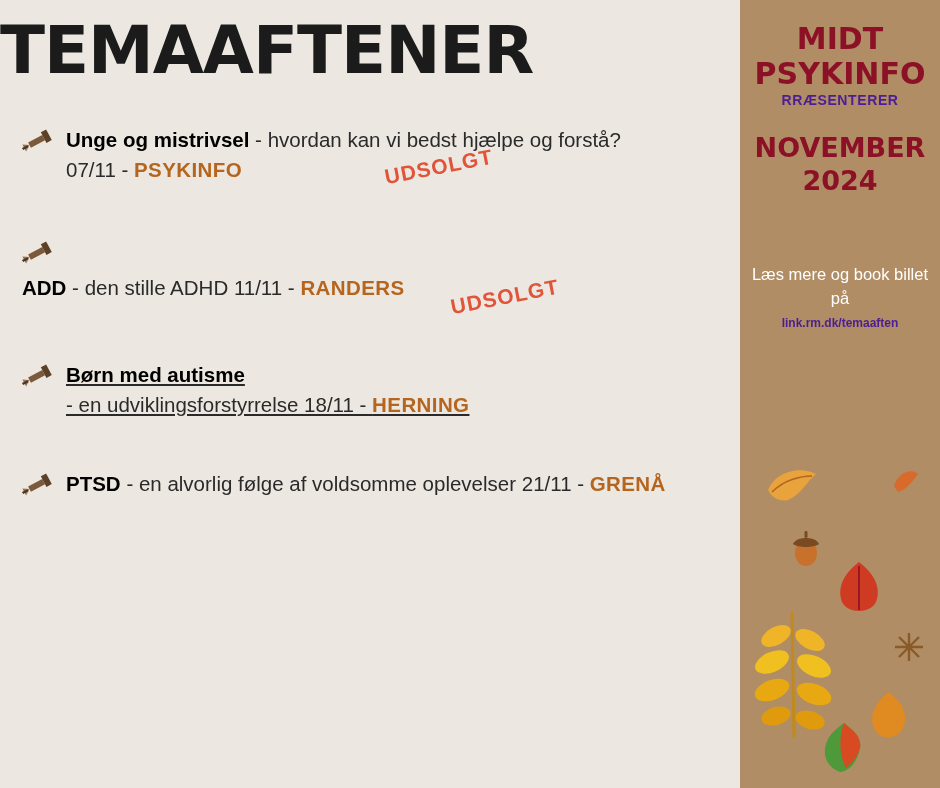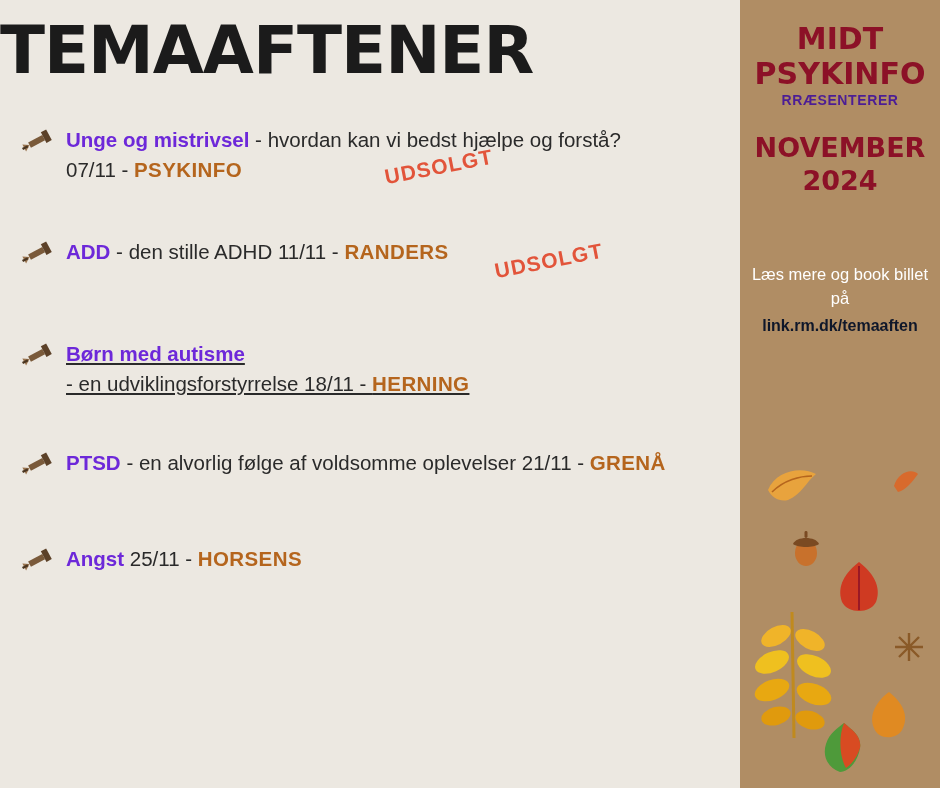--- a/index.html
+++ b/index.html
@@ -61,21 +61,21 @@
   .ev-text {
     font-family: "Liberation Sans", sans-serif;
     font-size: 20.5px;
     line-height: 1.45;
     color: #2a2a2a;
     position: relative;
     padding-top: 1px;
   }
   .ev-text b {
     font-weight: bold;
-    color: #6d28d9;
+    color: #000000;
   }
   .city {
     color: #b5651d;
     font-weight: bold;
     letter-spacing: 0.4px;
   }
   .sold {
     position: absolute;
     color: #e2543a;
     font-weight: bold;
@@ -133,23 +133,23 @@
     margin-top: 66px;
     font-family: "Liberation Sans", sans-serif;
     font-size: 16.5px;
     line-height: 1.5;
     color: #ffffff;
     padding: 0 10px;
   }
   .link {
     display: block;
     margin-top: 3px;
-    color: #0f172a;
-    font-weight: bold;
-    font-size: 16px;
+    color: #4c1d95;
+    font-weight: bold;
+    font-size: 12px;
     text-decoration: none;
   }
   
   .leaf {
     position: absolute;
     pointer-events: none;
   }
 </style>
 </head>
 <body>
@@ -172,21 +172,21 @@
               <rect x="0" y="12" width="6" height="2.4" fill="#4a3520"></rect>
             </g>
           </svg>
         </span>
         <div class="ev-text" style="max-width:600px;">
           <b>Unge og mistrivsel</b><span> - hvordan kan vi bedst hjælpe og forstå? 07/11 - </span><span class="city">PSYKINFO</span>
           <span class="sold sold-1">UDSOLGT</span>
         </div>
       </div>
 
-      <div class="event" style="margin-bottom:56px;">
+      <div class="event" style="margin-bottom:56px;flex-direction:column;">
         <span class="pin">
           <svg width="40" height="34" viewBox="0 0 40 34">
             <g transform="rotate(-28 20 17)">
               <path d="M8 16 L24 16 L24 10 L8 10 Z" fill="#7a5a3a"></path>
               <path d="M24 7 L30 7 L30 19 L24 19 Z" fill="#5c4128"></path>
               <path d="M8 13 L2 17 L2 9 Z" fill="#9a7550"></path>
               <rect x="0" y="12" width="6" height="2.4" fill="#4a3520"></rect>
             </g>
           </svg>
         </span>
@@ -221,35 +221,20 @@
               <path d="M8 13 L2 17 L2 9 Z" fill="#9a7550"></path>
               <rect x="0" y="12" width="6" height="2.4" fill="#4a3520"></rect>
             </g>
           </svg>
         </span>
         <div class="ev-text" style="max-width:600px;">
           <b>PTSD</b><span> - en alvorlig følge af voldsomme oplevelser 21/11 - </span><span class="city">GRENÅ</span>
         </div>
       </div>
 
-      <div class="event" style="margin-bottom:0;">
-        <span class="pin">
-          <svg width="40" height="34" viewBox="0 0 40 34">
-            <g transform="rotate(-28 20 17)">
-              <path d="M8 16 L24 16 L24 10 L8 10 Z" fill="#7a5a3a"></path>
-              <path d="M24 7 L30 7 L30 19 L24 19 Z" fill="#5c4128"></path>
-              <path d="M8 13 L2 17 L2 9 Z" fill="#9a7550"></path>
-              <rect x="0" y="12" width="6" height="2.4" fill="#4a3520"></rect>
-            </g>
-          </svg>
-        </span>
-        <div class="ev-text">
-          <b>Angst</b><span> 25/11 - </span><span class="city">HORSENS</span>
-        </div>
-      </div>
 
     </div>
   </div>
 
   <div class="sidebar">
     <div class="brand">
       <div>MIDT</div>
       <div>PSYKINFO</div>
     </div>
     <div class="presents">RRÆSENTERER</div>

